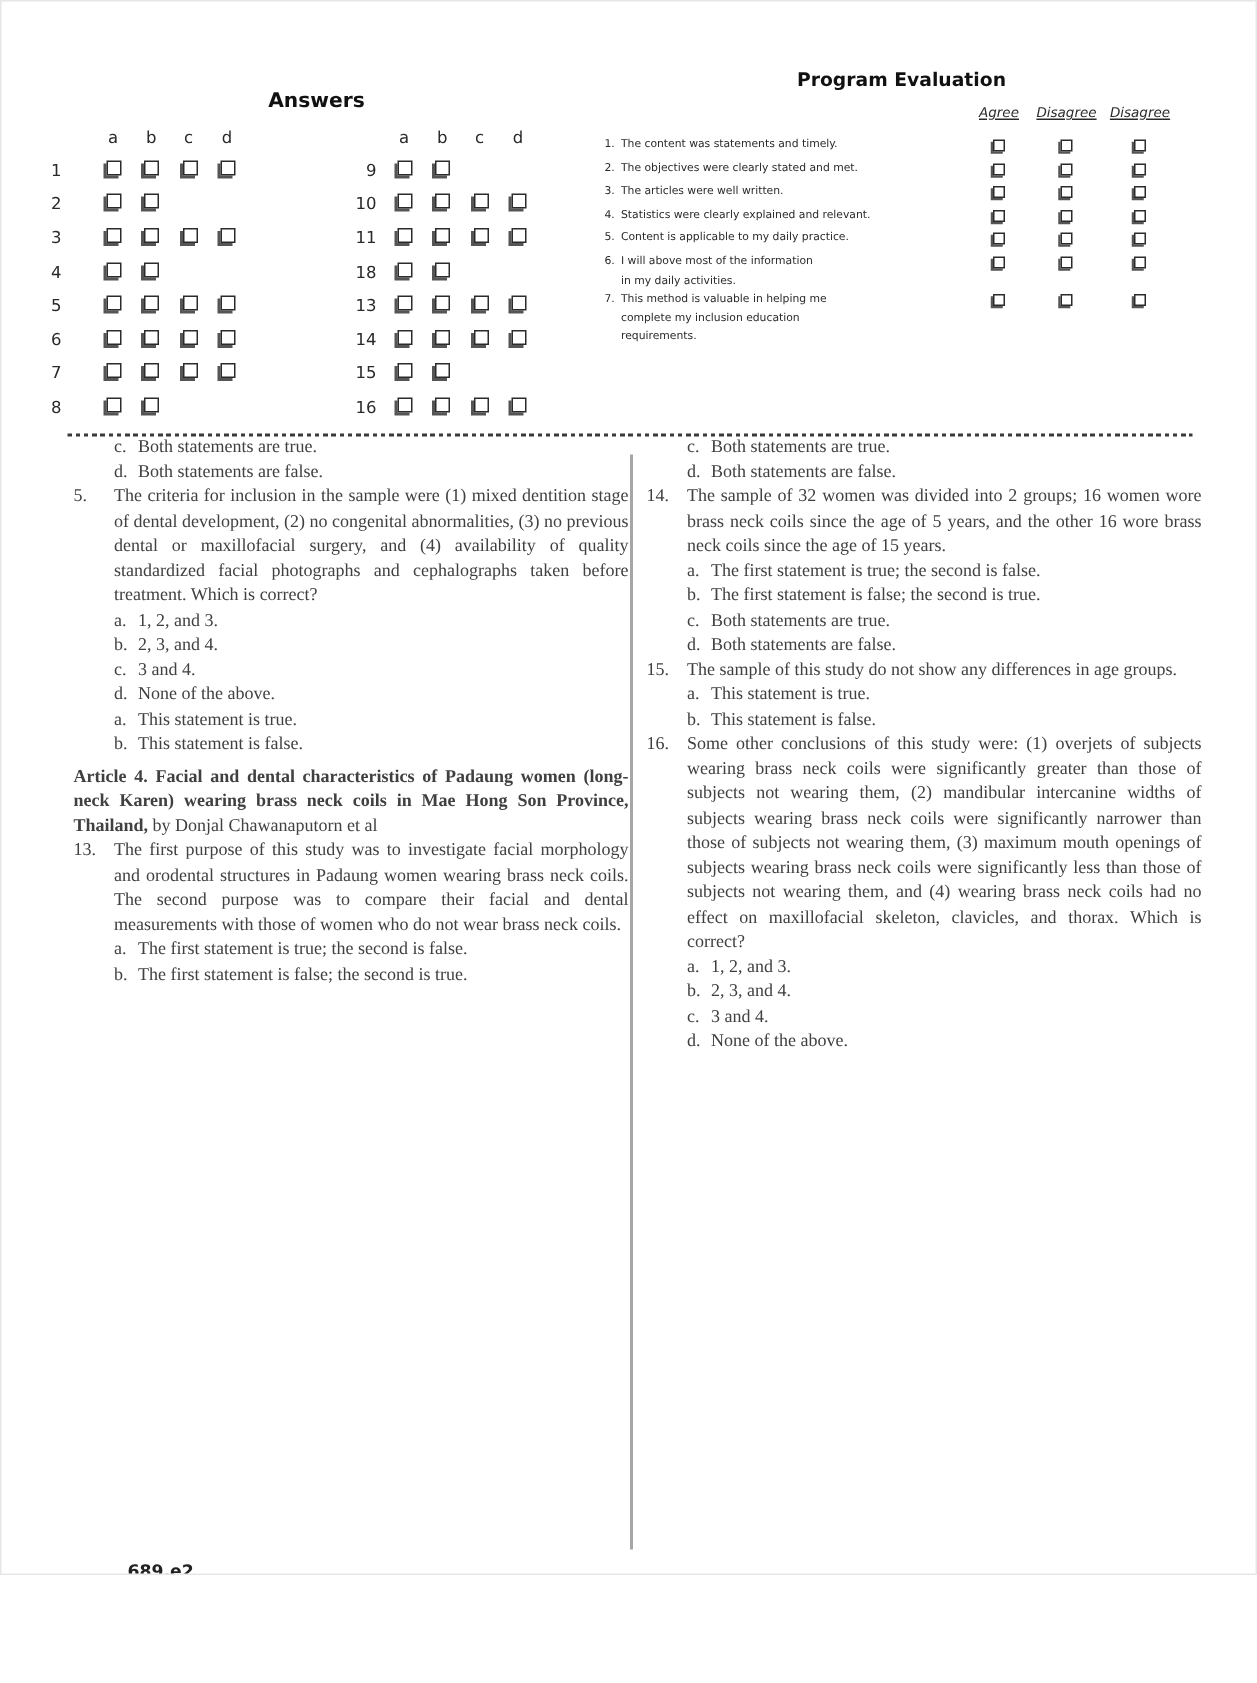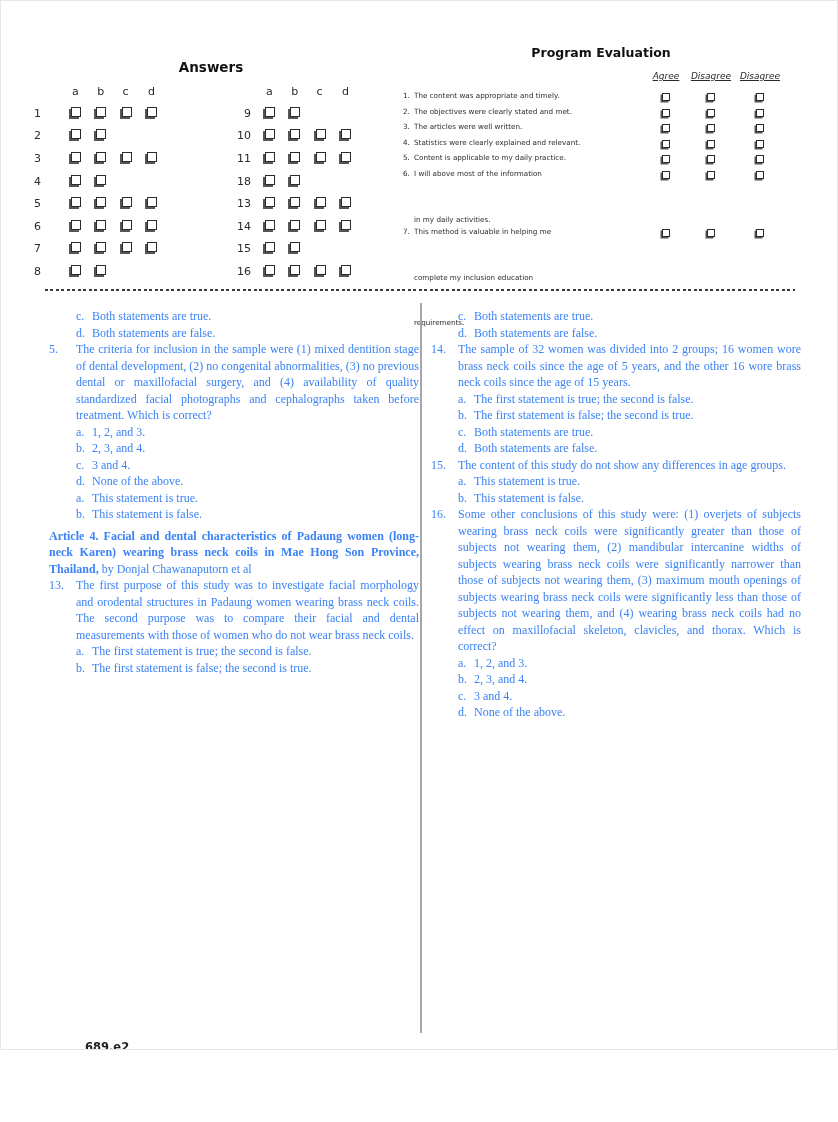--- a/index.html
+++ b/index.html
@@ -36,30 +36,30 @@
   
   .evaluation { position:absolute; left:400px; top:44px; width:400px;
     font-family:"DejaVu Sans", sans-serif; color:#2a2a2a; }
   .eval-title { text-align:center; font-size:12.5px; font-weight:bold; color:#111; }
   .eval-table { position:absolute; top:26px; left:2px; width:396px; }
   .eval-headers, .eval-item { display:grid; grid-template-columns:241px 44px 46px 52px; }
   .eval-headers { font-size:9px; height:19px; align-items:start; }
   .eval-head { text-align:center; text-decoration:underline;font-style:italic; }
   .eval-item { font-size:7.2px; line-height:12.6px; align-items:start; }
   .ei-num { display:inline-block; width:11px; }
-  .ei-cont { padding-left:11px;margin-top:33px; }
+  .ei-cont { padding-left:11px; }
   .ei-box { text-align:center; padding-top:3px; }
 
   
   .dotted { position:absolute; left:44px; top:288px; width:750px; height:2px;
     background:repeating-linear-gradient(to right,#3a3a3a 0 3px,transparent 3px 5.5px); }
   .vdivider { position:absolute; left:419px; top:302px; width:1.5px; height:730px; background:#a6a6a6; }
 
   
-  .quiz { position:absolute; top:307px; width:370px; font-size:12px; line-height:16.5px; color:#3b82f6; }
+  .quiz { position:absolute; top:288px; width:370px; font-size:12px; line-height:16.5px; color:#404040; }
   .quiz-left  { left:48px; }
   .quiz-right { left:430px; }
   .opt { padding-left:27px; }
   .opt-label { display:inline-block; width:16px; }
   .q { padding-left:27px; text-indent:-27px; text-align:justify; }
   .q-num { display:inline-block; width:27px; text-indent:0; }
   .article { font-weight:bold; text-align:justify; margin-top:5px; }
   .article .byline { font-weight:normal; }
 
   
@@ -199,21 +199,21 @@
     <div class="eval-title">Program Evaluation</div>
     <div class="eval-table">
       <div class="eval-headers">
         <span></span>
         <span class="eval-head">Agree</span>
         <span class="eval-head">Disagree</span>
         <span class="eval-head">Disagree</span>
       </div>
 
       <div class="eval-item">
-        <div><span class="ei-num">1.</span><span>The content was appropriate and timely.</span></div>
+        <div><span class="ei-num">1.</span><span>The content was statements and timely.</span></div>
         <div class="ei-box"><span class="cb cb-sm"></span></div>
         <div class="ei-box"><span class="cb cb-sm"></span></div>
         <div class="ei-box"><span class="cb cb-sm"></span></div>
       </div>
 
       <div class="eval-item">
         <div><span class="ei-num">2.</span><span>The objectives were clearly stated and met.</span></div>
         <div class="ei-box"><span class="cb cb-sm"></span></div>
         <div class="ei-box"><span class="cb cb-sm"></span></div>
         <div class="ei-box"><span class="cb cb-sm"></span></div>
@@ -283,21 +283,21 @@
   </div>
 
   <div class="quiz quiz-right">
     <div class="opt"><span class="opt-label">c.</span><span>Both statements are true.</span></div>
     <div class="opt"><span class="opt-label">d.</span><span>Both statements are false.</span></div>
     <div class="q"><span class="q-num">14.</span><span>The sample of 32 women was divided into 2 groups; 16 women wore brass neck coils since the age of 5 years, and the other 16 wore brass neck coils since the age of 15 years.</span></div>
     <div class="opt"><span class="opt-label">a.</span><span>The first statement is true; the second is false.</span></div>
     <div class="opt"><span class="opt-label">b.</span><span>The first statement is false; the second is true.</span></div>
     <div class="opt"><span class="opt-label">c.</span><span>Both statements are true.</span></div>
     <div class="opt"><span class="opt-label">d.</span><span>Both statements are false.</span></div>
-    <div class="q"><span class="q-num">15.</span><span>The content of this study do not show any differences in age groups.</span></div>
+    <div class="q"><span class="q-num">15.</span><span>The sample of this study do not show any differences in age groups.</span></div>
     <div class="opt"><span class="opt-label">a.</span><span>This statement is true.</span></div>
     <div class="opt"><span class="opt-label">b.</span><span>This statement is false.</span></div>
     <div class="q"><span class="q-num">16.</span><span>Some other conclusions of this study were: (1) overjets of subjects wearing brass neck coils were significantly greater than those of subjects not wearing them, (2) mandibular intercanine widths of subjects wearing brass neck coils were significantly narrower than those of subjects not wearing them, (3) maximum mouth openings of subjects wearing brass neck coils were significantly less than those of subjects not wearing them, and (4) wearing brass neck coils had no effect on maxillofacial skeleton, clavicles, and thorax. Which is correct?</span></div>
     <div class="opt"><span class="opt-label">a.</span><span>1, 2, and 3.</span></div>
     <div class="opt"><span class="opt-label">b.</span><span>2, 3, and 4.</span></div>
     <div class="opt"><span class="opt-label">c.</span><span>3 and 4.</span></div>
     <div class="opt"><span class="opt-label">d.</span><span>None of the above.</span></div>
   </div>
 
   <div class="page-num">689.e2</div>

